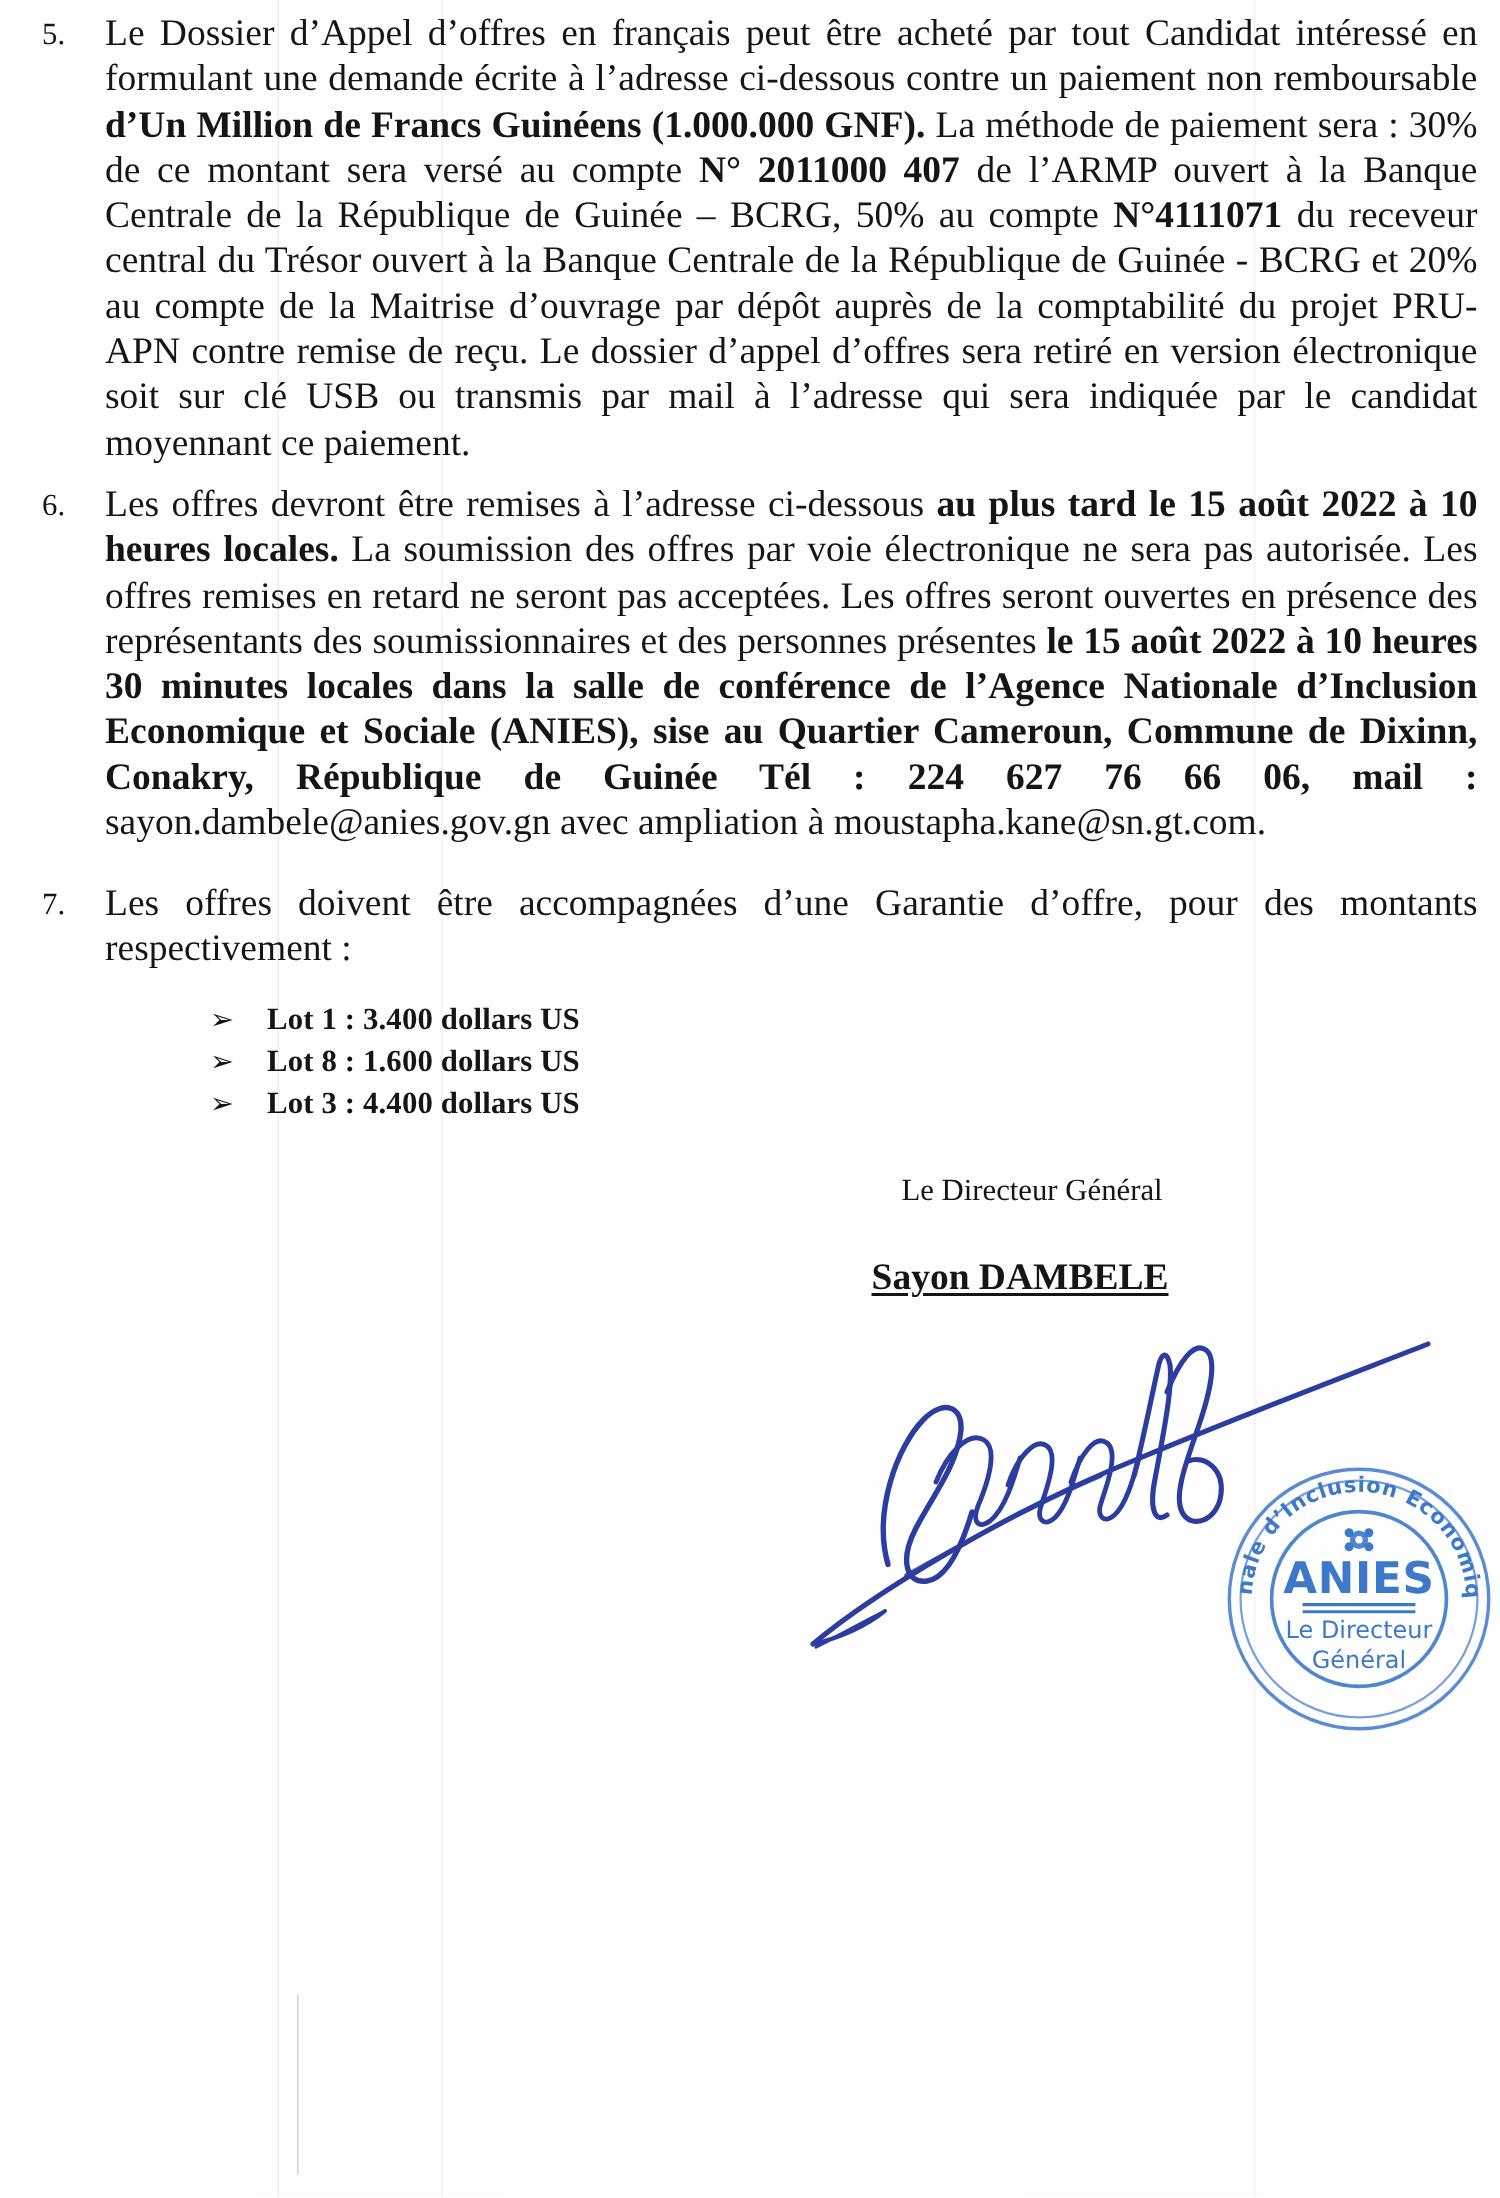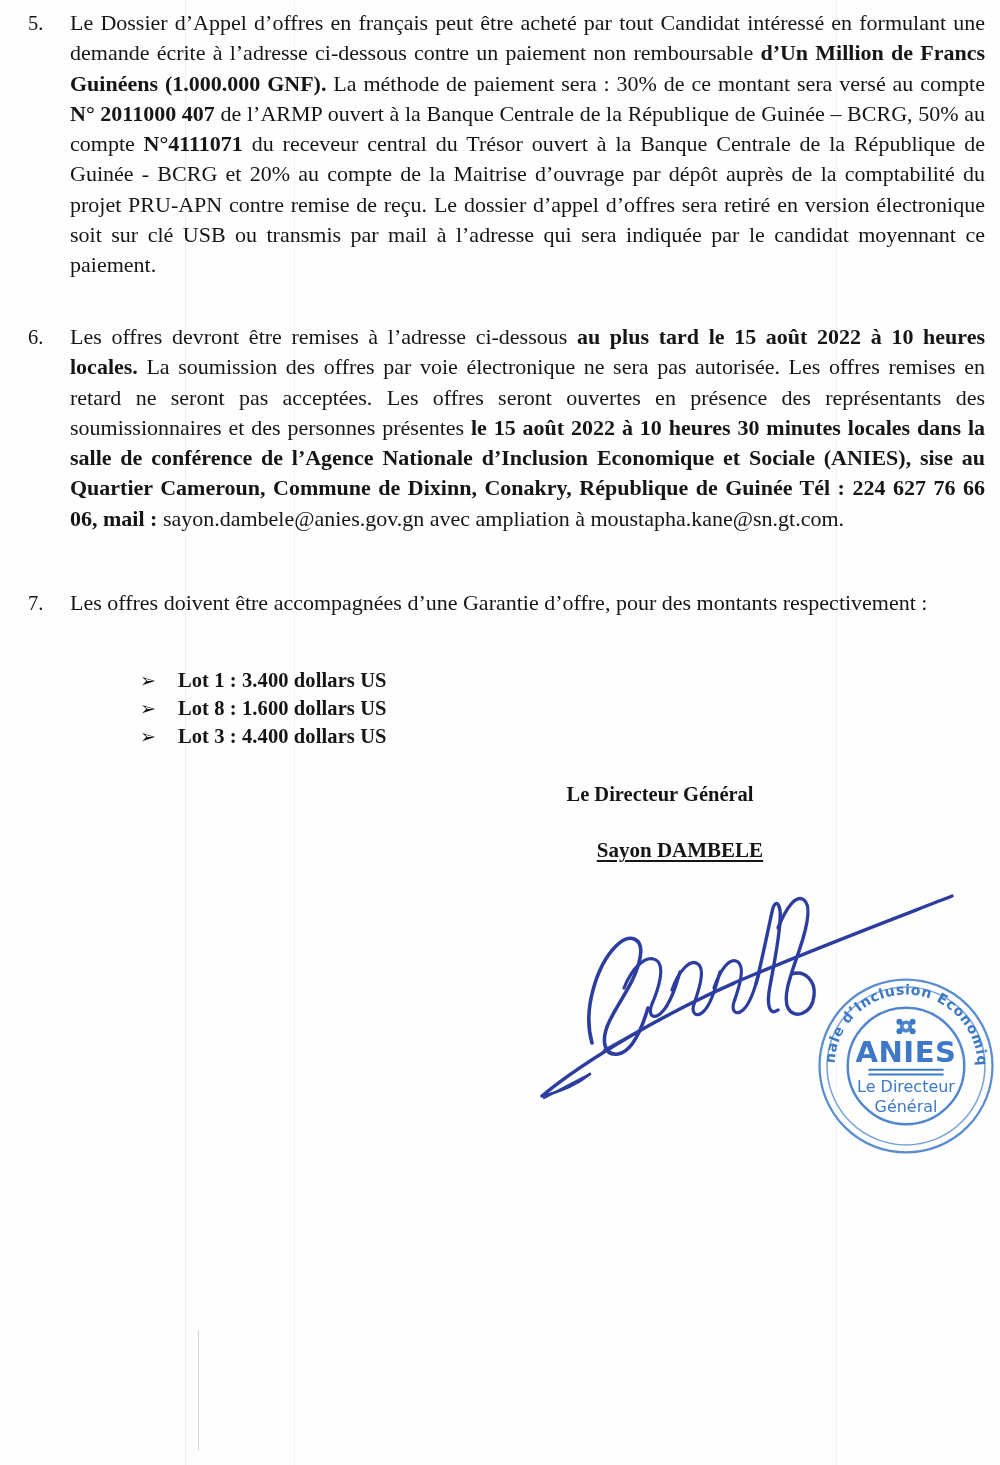--- a/index.html
+++ b/index.html
@@ -50,21 +50,21 @@
   .item-num {
     width: 70px;
     flex: 0 0 70px;
     font-size: 20.5px;
     line-height: 30px;
     padding-left: 28px;
     box-sizing: border-box;
   }
   .item-text {
     flex: 1 1 auto;
-    font-size: 22px;
+    font-size: 25px;
     line-height: 30.3px;
     text-align: justify;
     text-justify: inter-word;
     hyphens: none;
   }
   .u { }
 
   
   #para5 { left: 0; top: 8px;   width: 985px; }
   #para6 { left: 0; top: 322px; width: 985px; }
@@ -92,33 +92,33 @@
     font-weight: normal;
     font-family: "DejaVu Sans", sans-serif;
     line-height: 28px;
   }
   .lot-label { letter-spacing: 0.1px; }
 
   
   #sig-title {
     position: absolute;
     top: 783px;
-    left: 540px;
+    left: 568px;
     width: 240px;
     text-align: center;
     font-size: 20.5px;
-    font-weight: bold;
+    font-weight: normal;
   }
   #sig-name {
     position: absolute;
     top: 838px;
     left: 578px;
     width: 204px;
     text-align: center;
-    font-size: 21px;
+    font-size: 25px;
     font-weight: bold;
     text-decoration: underline;
     text-underline-offset: 3px;
   }
 
   
   #signature {
     position: absolute;
     left: 520px;
     top: 868px;

